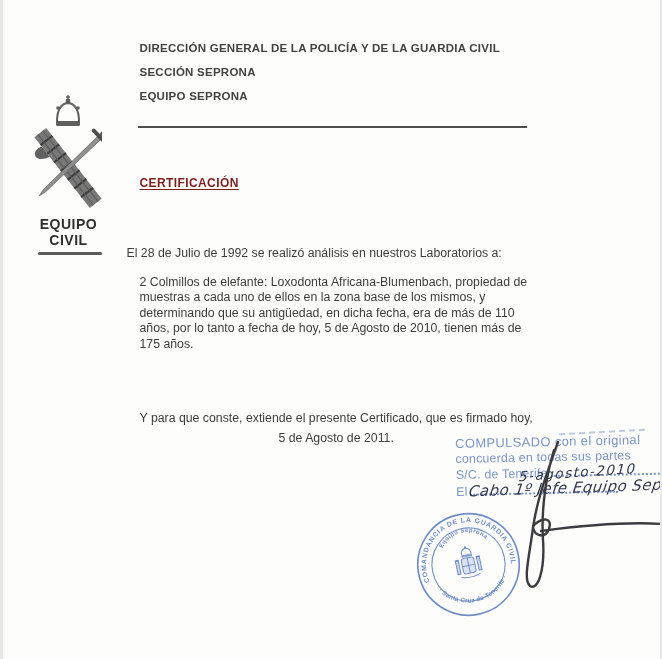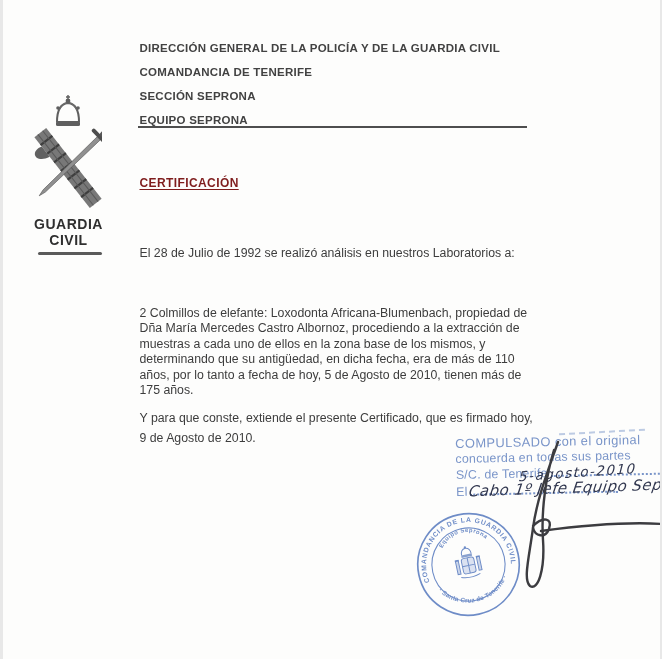--- a/index.html
+++ b/index.html
@@ -15,25 +15,25 @@
   .hdr-rule{position:absolute;left:135px;top:126px;width:389px;height:2px;background:#4e4e4e;}
   
   .emblem{position:absolute;left:31px;top:95px;}
   .gc-label{position:absolute;left:22px;top:216px;width:88px;text-align:center;
             font-size:14px;font-weight:bold;color:#2f2f2f;line-height:16px;letter-spacing:.5px;}
   .gc-bar{position:absolute;left:35px;top:252px;width:64px;height:3px;background:#5a5a5a;border-radius:2px;}
   
   .cert{position:absolute;left:137px;top:176px;font-size:12px;font-weight:bold;color:#7f1d1d;
         letter-spacing:.4px;text-decoration:underline;text-underline-offset:2px;}
   
-  .intro{position:absolute;left:137px;top:246px;font-size:12.3px;white-space:nowrap;}
-  .para{position:absolute;left:137px;top:306px;font-size:12.3px;}
+  .intro{position:absolute;left:124px;top:246px;font-size:12.3px;white-space:nowrap;}
+  .para{position:absolute;left:137px;top:275px;font-size:12.3px;}
   .para div{line-height:15.4px;white-space:nowrap;}
   .closing{position:absolute;left:137px;top:408px;font-size:12.3px;}
-  .closing div{line-height:20px;white-space:nowrap;}
+  .closing div{line-height:20px;white-space:nowrap;text-align:center;}
   
   .stamp-block{position:absolute;left:452px;top:436px;color:#7a95c9;
                transform:rotate(-1.2deg);transform-origin:left top;}
   .stamp-block div{line-height:15.6px;white-space:nowrap;}
   .stamp-l1{font-size:12.9px;letter-spacing:.4px;}
   .stamp-l2,.stamp-l3,.stamp-l4{font-size:12.4px;letter-spacing:.2px;}
   .dotlead{display:inline-block;border-bottom:2px dotted #7a95c9;height:10px;
            vertical-align:baseline;margin-left:3px;}
   .artifact{position:absolute;left:556px;top:431px;width:86px;height:0;
             border-top:2px dashed #aebfde;transform:rotate(-3deg);opacity:.8;}
@@ -49,21 +49,20 @@
   .round-stamp text{font-family:"Liberation Sans",sans-serif;}
   .signature{position:absolute;left:498px;top:428px;}
 </style>
 </head>
 <body>
 
 <div class="page">
 
   <div class="hdr">
     <div>DIRECCIÓN GENERAL DE LA POLICÍA Y DE LA GUARDIA CIVIL</div>
-    <div>COMANDANCIA DE TENERIFE</div>
     <div>SECCIÓN SEPRONA</div>
     <div>EQUIPO SEPRONA</div>
   </div>
   <div class="hdr-rule"></div>
 
   <svg class="emblem" viewBox="0 0 68 120" width="68" height="120">
 
     <g>
       <path d="M23,27 Q23,9 34,8 Q45,9 45,27" fill="none" stroke="#5f5f5f" stroke-width="2"></path>
       <path d="M25,15 Q29,7 34,8 M43,15 Q39,7 34,8" fill="none" stroke="#6b6b6b" stroke-width="1.4"></path>
@@ -82,41 +81,40 @@
     </g>
 
     <g transform="rotate(46 34 73)">
       <polygon points="31.8,30 36.2,30 35.6,106 34,113 32.4,106" fill="#909090" stroke="#555" stroke-width="0.6"></polygon>
       <rect x="23" y="26.5" width="22" height="4" rx="2" fill="#4d4d4d"></rect>
       <rect x="31.2" y="16" width="5.6" height="11" rx="2" fill="#565656"></rect>
       <circle cx="34" cy="13" r="3.4" fill="#4d4d4d"></circle>
     </g>
   </svg>
   <div class="gc-label">
-    <div>GUARDIA</div>
+    <div>EQUIPO</div>
     <div>CIVIL</div>
   </div>
   <div class="gc-bar"></div>
 
   <div class="cert">CERTIFICACIÓN</div>
 
   <div class="intro">El 28 de Julio de 1992 se realizó análisis en nuestros Laboratorios a:</div>
 
   <div class="para">
     <div>2 Colmillos de elefante: Loxodonta Africana-Blumenbach, propiedad de</div>
-    <div>Dña María Mercedes Castro Albornoz, procediendo a la extracción de</div>
     <div>muestras a cada uno de ellos en la zona base de los mismos, y</div>
     <div>determinando que su antigüedad, en dicha fecha, era de más de 110</div>
     <div>años, por lo tanto a fecha de hoy, 5 de Agosto de 2010, tienen más de</div>
     <div>175 años.</div>
   </div>
 
   <div class="closing">
     <div>Y para que conste, extiende el presente Certificado, que es firmado hoy,</div>
-    <div>9 de Agosto de 2010.</div>
+    <div>5 de Agosto de 2011.</div>
   </div>
 
   <div class="artifact"></div>
 
   <div class="stamp-block">
     <div class="stamp-l1">COMPULSADO con el original</div>
     <div class="stamp-l2">concuerda en todas sus partes</div>
     <div class="stamp-l3">
       <span>S/C. de Tenerife</span><span class="dotlead" style="width:132px"></span>
     </div>

